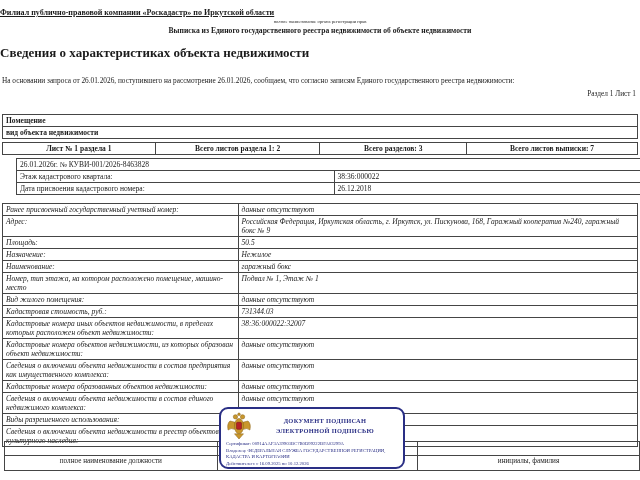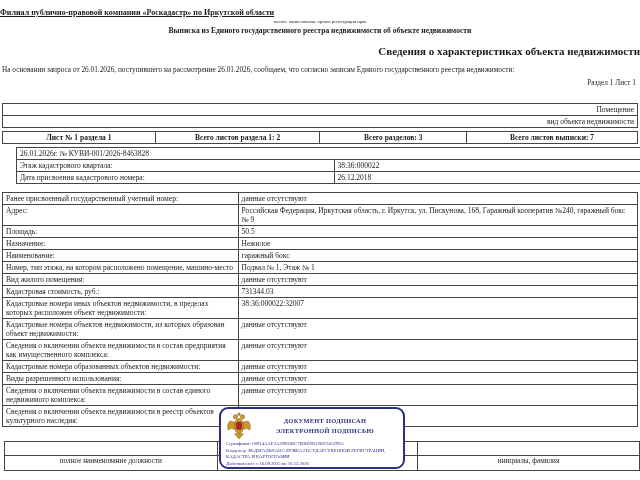--- a/index.html
+++ b/index.html
@@ -5,32 +5,32 @@
   html,body{margin:0;padding:0;background:#888;}
   .page{
     position:relative;width:640px;height:480px;background:#ffffff;
     font-family:"Liberation Serif","DejaVu Serif",serif;color:#1b1b1b;
     overflow:hidden;margin:0 auto;
   }
   
   .org-name{padding-top:8px;text-align:left;font-weight:bold;font-size:8px;line-height:1.2;text-decoration:underline;}
   .org-caption{text-align:center;font-size:4.6px;line-height:1.2;margin-top:1px;color:#2a2a2a;}
   .doc-title{text-align:center;font-weight:bold;font-size:7.6px;line-height:1.2;margin-top:2px;}
-  .section-title{text-align:right;font-weight:bold;font-size:11px;line-height:1.2;margin-top:10px;font-family:Liberation Serif, serif;}
-  .request-line{font-size:7.3px;line-height:1.2;margin:8px 2px 0 2px;}
+  .section-title{text-align:left;font-weight:bold;font-size:13px;line-height:1.2;margin-top:10px;font-family:Liberation Serif, serif;}
+  .request-line{font-size:7.3px;line-height:1.2;margin:16px 2px 0 2px;}
   .sheet-line{font-size:7.3px;text-align:right;margin:3px 4px 16px 0;}
   
   table{border-collapse:collapse;width:636px;margin:0 2px;table-layout:fixed;}
   td{border:1px solid #454545;font-size:7.5px;line-height:1.2;padding:1px 3px;vertical-align:top;overflow:hidden;}
   .tblA{margin-top:3px;}
-  .tblA td{text-align:right;font-weight:normal;margin-left:8px;}
+  .tblA td{text-align:left;font-weight:bold;margin-left:8px;}
   .tblB{margin-top:3px;border-radius:6px;}
   .tblB td{text-align:center;font-weight:bold;}
   .tblC{margin-top:3px;margin-left:16px;}
-  .tblD{margin-top:8px;}
+  .tblD{margin-top:8px;font-style:italic;}
   .col-label{width:36%;}
   
   .sig-table{position:absolute;left:2px;top:441px;width:636px;}
   .sig-table td{text-align:center;}
   .sig-table .r1 td{height:11px;}
   .sig-table .r2 td{height:12px;font-size:7.2px;}
   
   .stamp{
     position:absolute;left:219px;top:407px;width:186px;height:62px;
     background:#ffffff;border:2px solid #2a2f85;border-radius:9px;
@@ -138,25 +138,25 @@
     </tr>
     <tr>
       <td class="col-label">Сведения о включении объекта недвижимости в состав предприятия как имущественного комплекса:</td>
       <td>данные отсутствуют</td>
     </tr>
     <tr>
       <td class="col-label">Кадастровые номера образованных объектов недвижимости:</td>
       <td>данные отсутствуют</td>
     </tr>
     <tr>
+      <td class="col-label">Сведения о включении объекта недвижимости в состав единого недвижимого комплекса:</td>
+      <td>данные отсутствуют</td>
+    </tr>
+    <tr>
       <td class="col-label">Виды разрешенного использования:</td>
-      <td>данные отсутствуют</td>
-    </tr>
-    <tr>
-      <td class="col-label">Сведения о включении объекта недвижимости в состав единого недвижимого комплекса:</td>
       <td>данные отсутствуют</td>
     </tr>
     <tr>
       <td class="col-label">Сведения о включении объекта недвижимости в реестр объектов культурного наследия:</td>
       <td>данные отсутствуют</td>
     </tr>
   </tbody>
     </table>
 
   <table class="sig-table">

